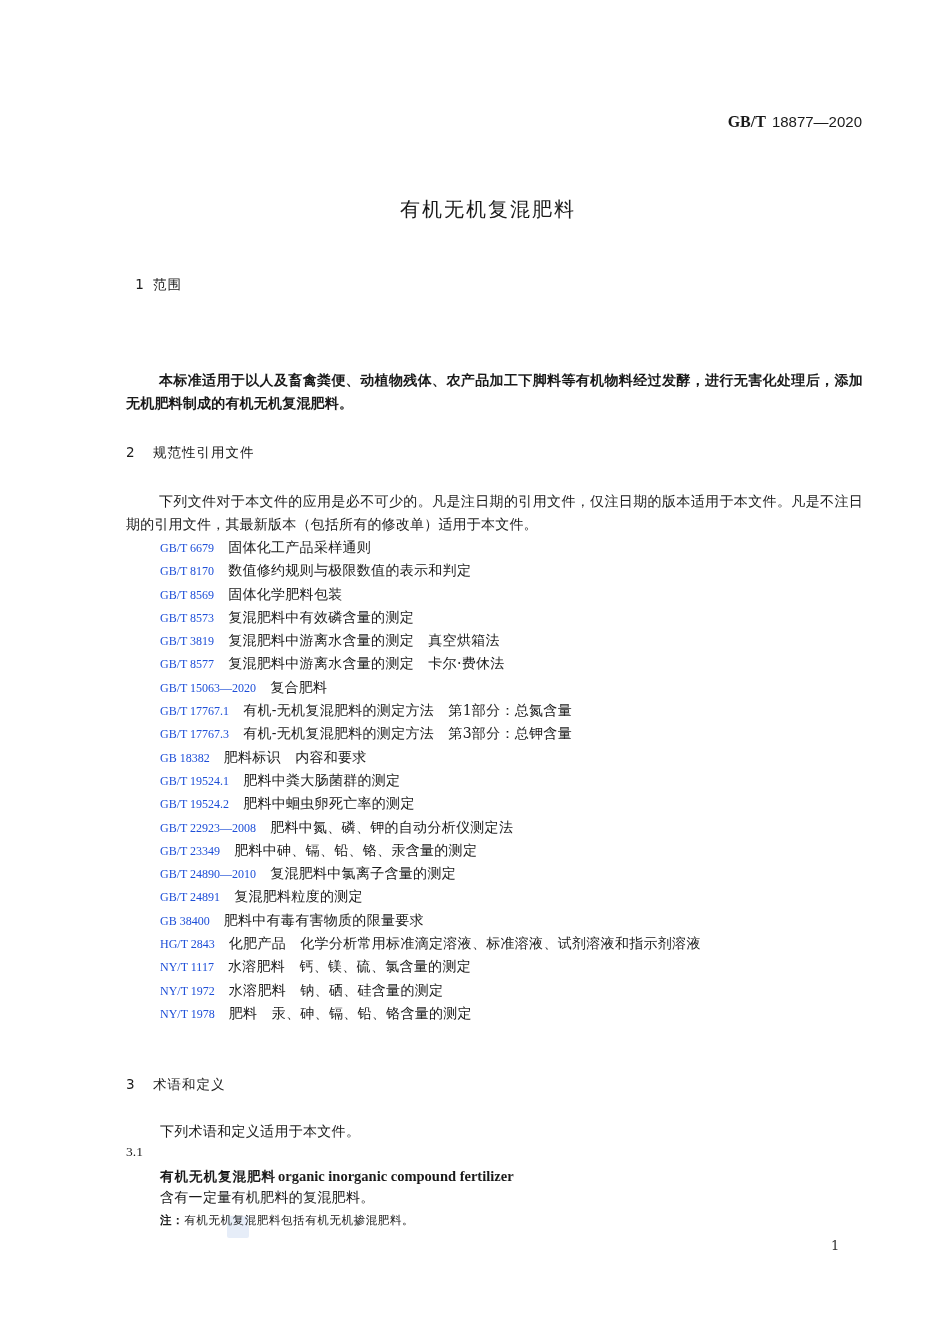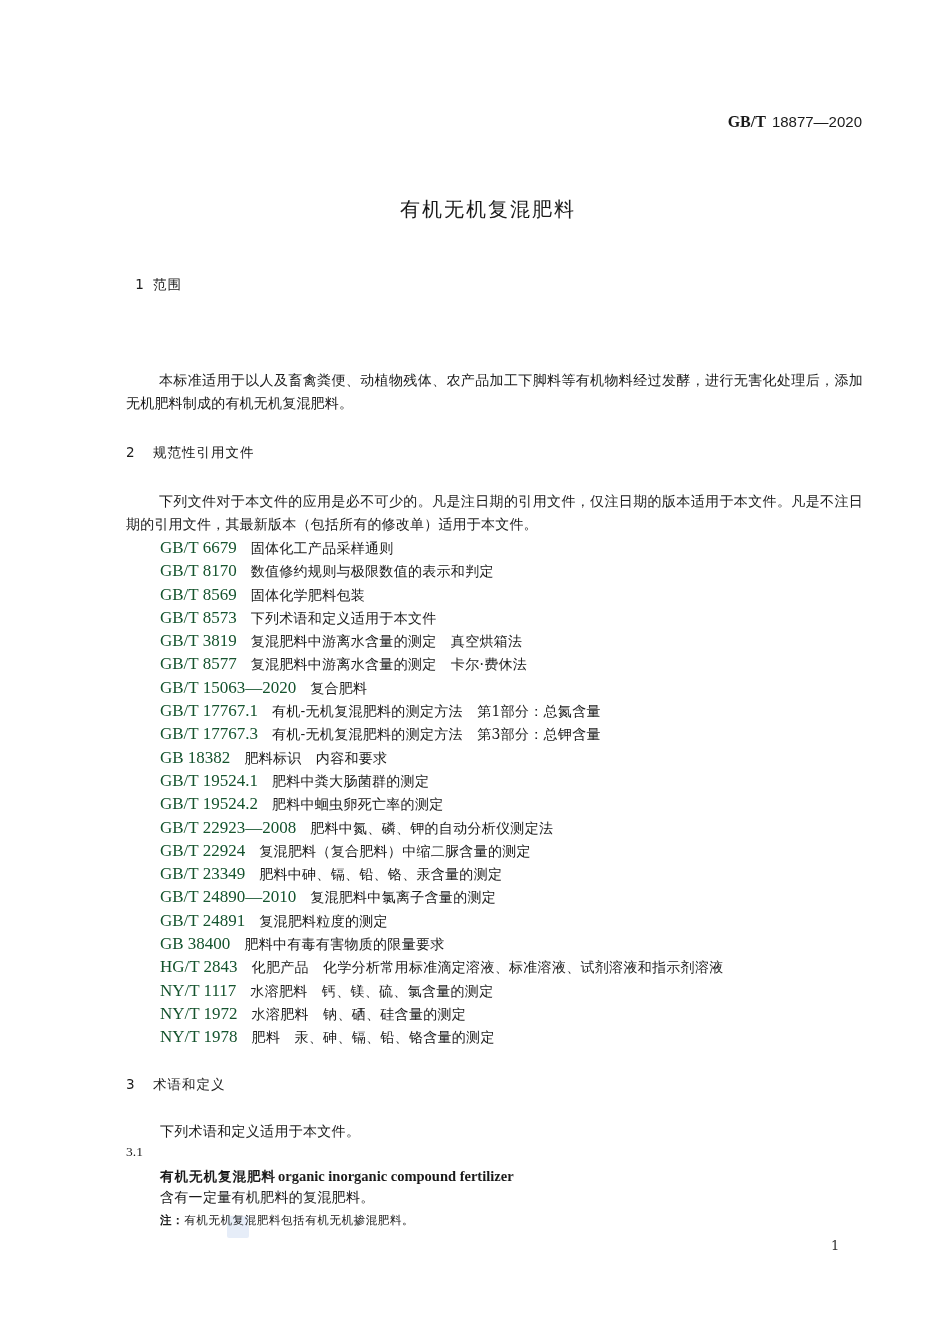--- a/index.html
+++ b/index.html
@@ -79,22 +79,22 @@
       list-style: none;
     }
     .ref-item {
       height: 23.3px;
       line-height: 23.3px;
       font-size: 14px;
       white-space: nowrap;
     }
     .ref-item .code {
       font-family: "Liberation Serif", "DejaVu Serif", serif;
-      font-size: 17px;
-      color: #14532d;
+      font-size: 12px;
+      color: #1d4ed8;
     }
     .ref-item .title {
       margin-left: 14px;
       letter-spacing: 0.3px;
     }
     .plain-line {
       position: absolute;
       font-size: 14px;
       white-space: nowrap;
       letter-spacing: 0.3px;
@@ -162,42 +162,41 @@
 
   <div class="std-code">
     <span class="prefix">GB/T</span><span class="num">18877—2020</span>
   </div>
 
   <div class="doc-title">有机无机复混肥料</div>
 
   <div class="heading" style="top:276px;text-align:center;">
     <span class="hnum">1</span><span class="htext">范围</span>
   </div>
-  <div class="para" style="top:369px;">本标准适用于以人及畜禽粪便、动植物残体、农产品加工下脚料等有机物料经过发酵，进行无害化处理后，添加无机肥料制成的有机无机复混肥料。</div>
+  <div class="para" style="top:369px;font-weight:bold;">本标准适用于以人及畜禽粪便、动植物残体、农产品加工下脚料等有机物料经过发酵，进行无害化处理后，添加无机肥料制成的有机无机复混肥料。</div>
 
   <div class="heading" style="top:444px;">
     <span class="hnum">2</span><span class="htext">规范性引用文件</span>
   </div>
   <div class="para" style="top:490px;">下列文件对于本文件的应用是必不可少的。凡是注日期的引用文件，仅注日期的版本适用于本文件。凡是不注日期的引用文件，其最新版本（包括所有的修改单）适用于本文件。</div>
 
   <ul class="ref-list">
     <li class="ref-item"><span class="code">GB/T 6679</span><span class="title">固体化工产品采样通则</span></li>
     <li class="ref-item"><span class="code">GB/T 8170</span><span class="title">数值修约规则与极限数值的表示和判定</span></li>
     <li class="ref-item"><span class="code">GB/T 8569</span><span class="title">固体化学肥料包装</span></li>
-    <li class="ref-item"><span class="code">GB/T 8573</span><span class="title">下列术语和定义适用于本文件</span></li>
+    <li class="ref-item"><span class="code">GB/T 8573</span><span class="title">复混肥料中有效磷含量的测定</span></li>
     <li class="ref-item"><span class="code">GB/T 3819</span><span class="title">复混肥料中游离水含量的测定　真空烘箱法</span></li>
     <li class="ref-item"><span class="code">GB/T 8577</span><span class="title">复混肥料中游离水含量的测定　卡尔·费休法</span></li>
     <li class="ref-item"><span class="code">GB/T 15063—2020</span><span class="title">复合肥料</span></li>
     <li class="ref-item"><span class="code">GB/T 17767.1</span><span class="title">有机-无机复混肥料的测定方法　第1部分：总氮含量</span></li>
     <li class="ref-item"><span class="code">GB/T 17767.3</span><span class="title">有机-无机复混肥料的测定方法　第3部分：总钾含量</span></li>
     <li class="ref-item"><span class="code">GB 18382</span><span class="title">肥料标识　内容和要求</span></li>
     <li class="ref-item"><span class="code">GB/T 19524.1</span><span class="title">肥料中粪大肠菌群的测定</span></li>
     <li class="ref-item"><span class="code">GB/T 19524.2</span><span class="title">肥料中蛔虫卵死亡率的测定</span></li>
     <li class="ref-item"><span class="code">GB/T 22923—2008</span><span class="title">肥料中氮、磷、钾的自动分析仪测定法</span></li>
-    <li class="ref-item"><span class="code">GB/T 22924</span><span class="title">复混肥料（复合肥料）中缩二脲含量的测定</span></li>
     <li class="ref-item"><span class="code">GB/T 23349</span><span class="title">肥料中砷、镉、铅、铬、汞含量的测定</span></li>
     <li class="ref-item"><span class="code">GB/T 24890—2010</span><span class="title">复混肥料中氯离子含量的测定</span></li>
     <li class="ref-item"><span class="code">GB/T 24891</span><span class="title">复混肥料粒度的测定</span></li>
     <li class="ref-item"><span class="code">GB 38400</span><span class="title">肥料中有毒有害物质的限量要求</span></li>
     <li class="ref-item"><span class="code">HG/T 2843</span><span class="title">化肥产品　化学分析常用标准滴定溶液、标准溶液、试剂溶液和指示剂溶液</span></li>
     <li class="ref-item"><span class="code">NY/T 1117</span><span class="title">水溶肥料　钙、镁、硫、氯含量的测定</span></li>
     <li class="ref-item"><span class="code">NY/T 1972</span><span class="title">水溶肥料　钠、硒、硅含量的测定</span></li>
     <li class="ref-item"><span class="code">NY/T 1978</span><span class="title">肥料　汞、砷、镉、铅、铬含量的测定</span></li>
   </ul>
 

